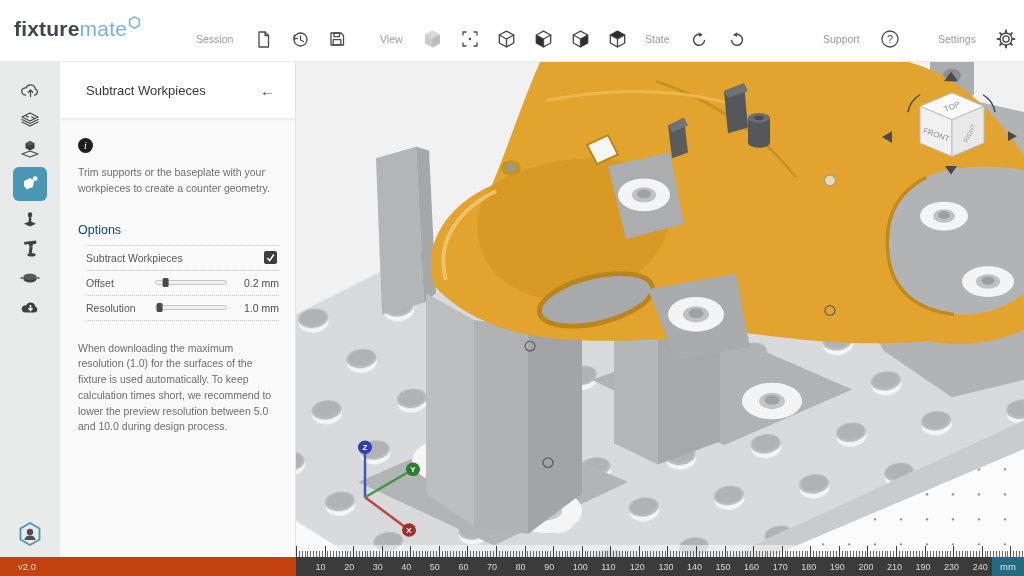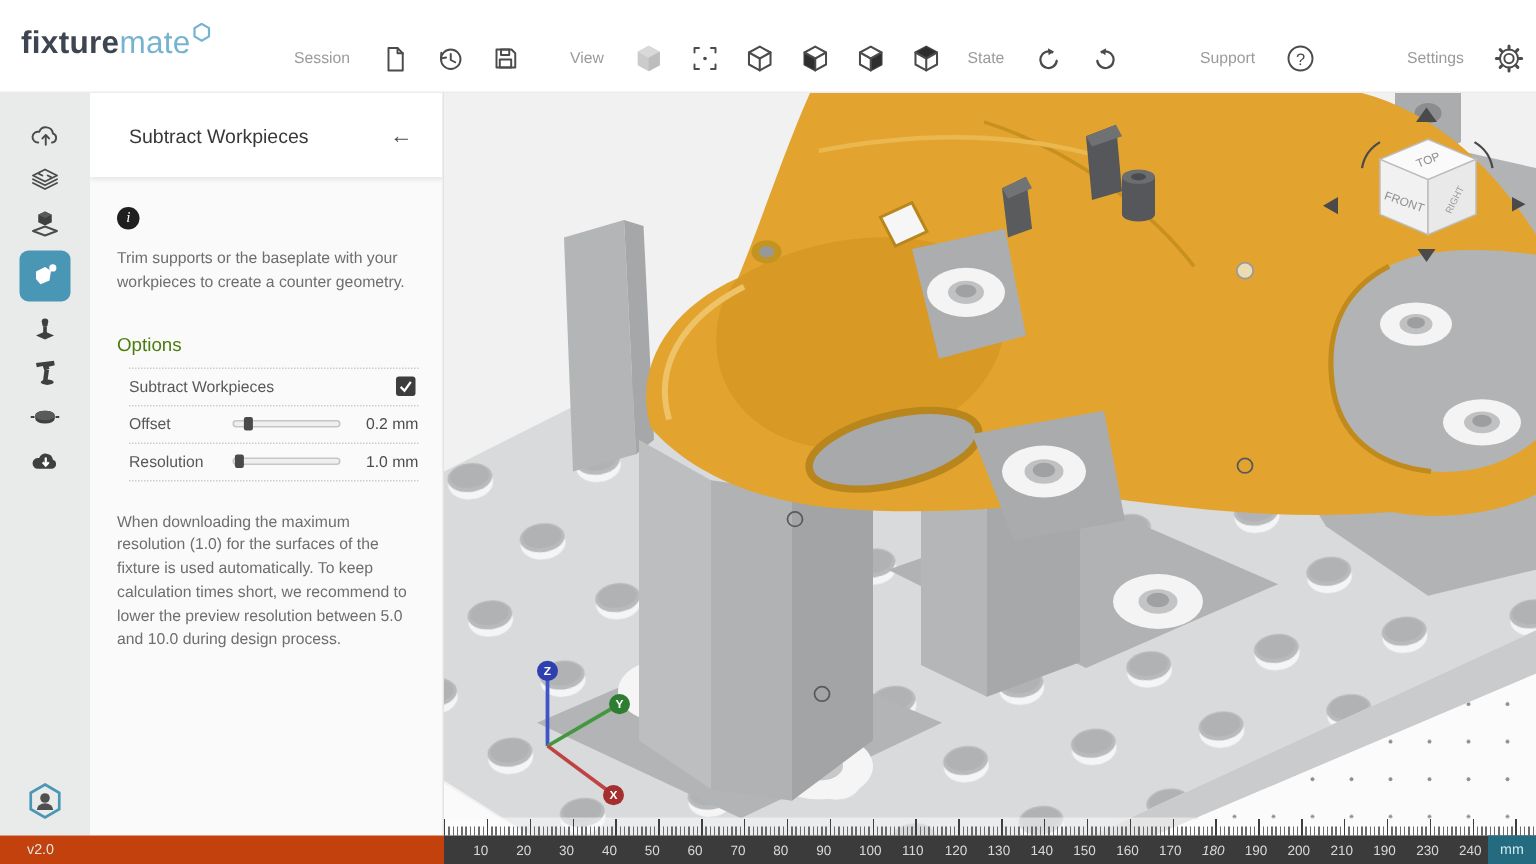--- a/index.html
+++ b/index.html
@@ -12,38 +12,38 @@
   .logo{position:absolute;left:14px;top:17px;font-size:21px;letter-spacing:.2px;}
   .logo .p1{color:#3d4650;font-weight:700;}
   .logo .p2{color:#76b3d0;font-weight:400;}
   .logo svg{position:relative;top:-7px;left:1px;}
   .hgroup{position:absolute;top:0;height:78px;display:flex;align-items:center;gap:15px;}
   .hlabel{font-size:10.5px;color:#9b9b9b;margin-right:4px;}
   .hbtn{width:22px;height:22px;display:flex;align-items:center;justify-content:center;cursor:pointer;background:none;border:none;}
   .g-session{left:196px;}
   .g-view{left:380px;}
   .g-state{left:645px;}
-  .g-support{left:800px;}
+  .g-support{left:823px;}
   .g-settings{left:938px;}
   .icon-stroke{stroke:#4b4b4b;fill:none;stroke-width:1.3;stroke-linecap:round;stroke-linejoin:round;}
 
   
   .rail{position:absolute;left:0;top:62px;width:60px;bottom:19px;background:#e9eaea;z-index:20;display:flex;flex-direction:column;align-items:center;padding-top:15px;}
   .rail-btn{width:36px;height:27px;display:flex;align-items:center;justify-content:center;margin-bottom:2px;background:none;border:none;cursor:pointer;}
   .rail-btn.active{background:#4a97b5;border-radius:6px;width:34px;height:34px;margin:3px 0 5px 0;}
   .rail-bottom{margin-top:auto;margin-bottom:10px;}
 
   
   .panel{position:absolute;left:60px;top:62px;width:236px;bottom:19px;background:#fafafa;border-right:1px solid #e3e3e3;z-index:20;overflow:hidden;}
   .panel-card{height:56px;background:#fff;box-shadow:0 1px 4px rgba(0,0,0,.10);display:flex;align-items:center;padding:0 20px 0 26px;}
   .panel-title{font-size:13px;color:#383838;}
   .back-arrow{margin-left:auto;font-size:15px;color:#4c4c4c;background:none;border:none;cursor:pointer;}
   .info-dot{display:inline-flex;width:15px;height:15px;border-radius:50%;background:#1f1f1f;color:#fff;font-size:10px;font-family:"Liberation Serif",serif;font-style:italic;align-items:center;justify-content:center;margin:20px 0 0 18px;}
   .ppara{font-size:10.5px;line-height:1.5;color:#6e6e6e;margin:12px 18px 0 18px;}
-  .opts-head{font-size:12.5px;color:#4d7c0f;margin:26px 0 8px 18px;}
+  .opts-head{font-size:12.5px;color:#0c4a6e;margin:26px 0 8px 18px;}
   .rows{margin:0 16px 0 26px;border-top:1px dotted #cdcdcd;}
   .row{display:flex;align-items:center;height:25px;border-bottom:1px dotted #cdcdcd;}
   .row-label{font-size:10.5px;color:#585858;flex:1;}
   .checkbox{width:13px;height:13px;background:#3d3d3d;border-radius:2px;display:flex;align-items:center;justify-content:center;cursor:pointer;margin-right:2px;}
   .slider{position:relative;width:72px;height:5px;background:#efefef;border:1px solid #c6c6c6;border-radius:3px;margin-right:10px;cursor:pointer;}
   .slider .handle{position:absolute;top:-3px;width:6px;height:9px;background:#4a4a4a;border-radius:1.5px;transform:translateX(-40%);}
   .row-value{width:42px;text-align:right;font-size:10.5px;color:#4d4d4d;}
 
   
   .viewport{position:absolute;left:296px;top:62px;right:0;bottom:0;background:#f1f1f2;z-index:10;}
@@ -458,21 +458,21 @@
           <span class="rl" style="left: 219.56px;">80</span>
           <span class="rl" style="left: 248.13px;">90</span>
           <span class="rl" style="left: 276.7px;">100</span>
           <span class="rl" style="left: 305.27px;">110</span>
           <span class="rl" style="left: 333.84px;">120</span>
           <span class="rl" style="left: 362.41px;">130</span>
           <span class="rl" style="left: 390.98px;">140</span>
           <span class="rl" style="left: 419.55px;">150</span>
           <span class="rl" style="left: 448.12px;">160</span>
           <span class="rl" style="left: 476.69px;">170</span>
-          <span class="rl" style="left: 505.26px; font-style: italic;">180</span>
+          <span class="rl" style="left: 505.26px;">180</span>
           <span class="rl" style="left: 533.83px;">190</span>
           <span class="rl" style="left: 562.4px;">200</span>
           <span class="rl" style="left: 590.97px;">210</span>
           <span class="rl" style="left: 619.54px;">190</span>
           <span class="rl" style="left: 648.11px;">230</span>
           <span class="rl" style="left: 676.68px;">240</span>
           <span class="rl" style="left: 705.25px;">250</span>
         </div>
       <div class="mm-badge">mm</div>
     </div>

